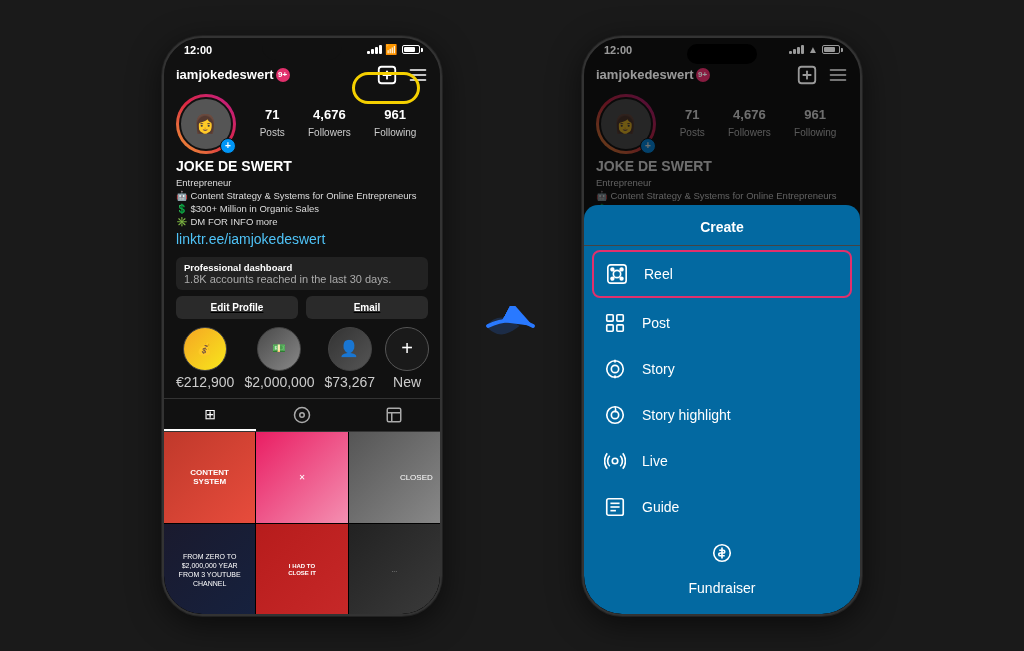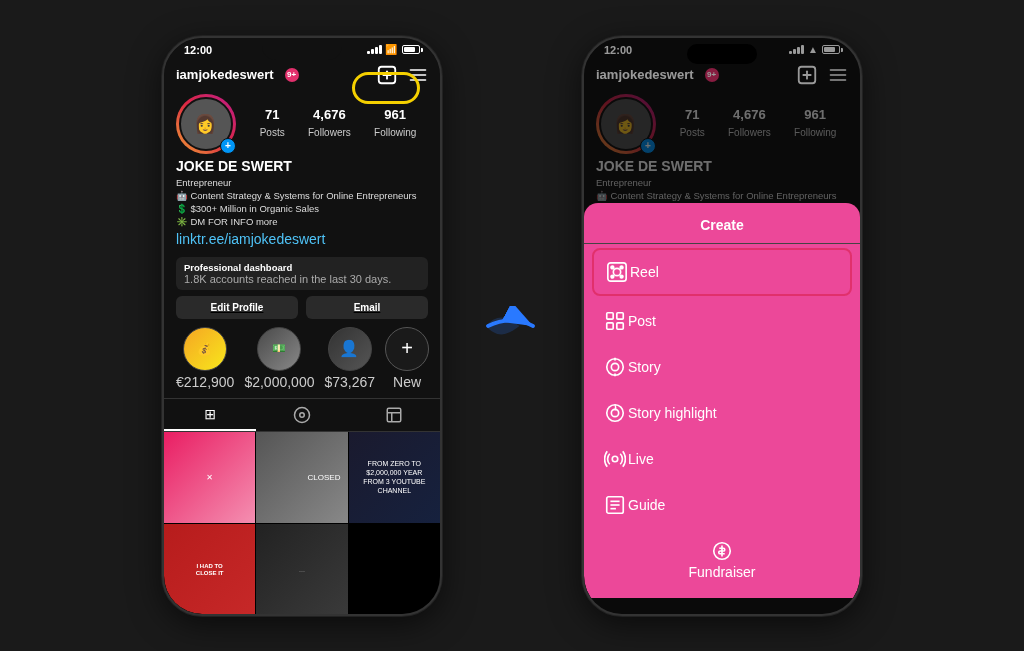--- a/index.html
+++ b/index.html
@@ -105,21 +105,21 @@
       display: flex;
       align-items: center;
       justify-content: space-between;
       padding: 4px 12px 4px;
       background: #111;
     }
 
     .ig-username-row {
       display: flex;
       align-items: center;
-      gap: 11px;
+      gap: 2px;
     }
 
     .ig-username {
       font-size: 13px;
       font-weight: 700;
       color: #fff;
     }
 
     .notif-badge {
       background: #e1306c;
@@ -420,42 +420,43 @@
       justify-content: center;
     }
 
     .blue-arrow {
       width: 60px;
       height: 40px;
     }
 
     
     .create-sheet {
-      background: #ec4899;
+      background: #0369a1;
       border-radius: 14px 14px 0 0;
       position: absolute;
-      bottom: 16px;
+      bottom: 0;
       left: 0;
       right: 0;
       z-index: 20;
       padding-bottom: 8px;
     }
 
     .create-title {
       font-size: 14px;
       font-weight: 600;
       color: #fff;
       text-align: center;
       padding: 14px 16px 10px;
       border-bottom: 1px solid #444;
     }
 
     .create-item {
       display: flex;
       align-items: center;
+      gap: 14px;
       padding: 11px 18px;
       cursor: pointer;
       border-radius: 0;
     }
 
     .create-item:first-child-of-type {}
 
     .create-item.highlighted {
       border: 2px solid #e1306c;
       border-radius: 8px;
@@ -642,20 +643,23 @@
         <div class="content-tab">
           <svg width="18" height="18" viewBox="0 0 24 24" fill="none" stroke="#aaa" stroke-width="2">
               <rect x="3" y="3" width="18" height="18" rx="2"></rect>
               <line x1="3" y1="9" x2="21" y2="9"></line>
               <line x1="9" y1="21" x2="9" y2="9"></line>
             </svg>
         </div>
       </div>
 
       <div class="photo-grid">
+        <div class="photo-cell red" style="font-size:10px; color:#fff; font-weight:700; text-align:center; padding:4px;">
+          <span style="font-size:8px; text-transform:uppercase; font-weight:800;">CONTENT<br>SYSTEM</span>
+        </div>
         <div class="photo-cell pink">
           <span style="font-size:8px; color:#fff; text-align:center;">✕</span>
         </div>
         <div class="photo-cell gray">
           <span style="font-size:8px; color:#fff; text-align:center;margin-left:44px;">CLOSED</span>
         </div>
         <div class="photo-cell dark" style="background: linear-gradient(135deg,#1a1a2e,#16213e);">
           <span style="font-size:7px; color:#fff; text-align:center; padding:2px; line-height:1.3;">FROM ZERO TO<br>$2,000,000 YEAR<br>FROM 3 YOUTUBE<br>CHANNEL</span>
         </div>
         <div class="photo-cell red2">

